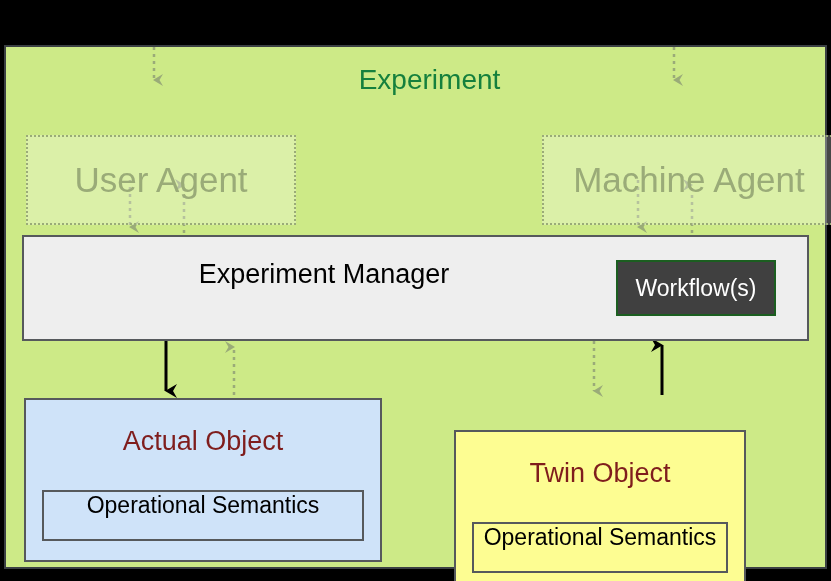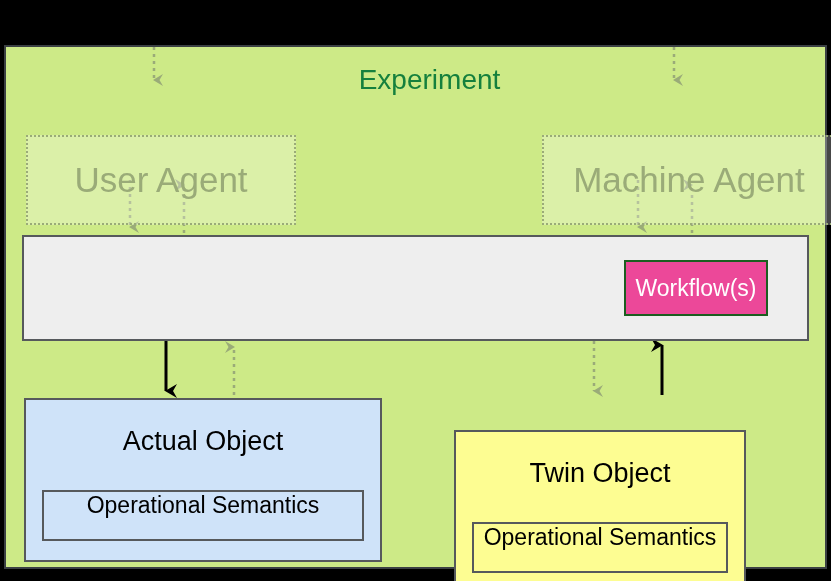--- a/index.html
+++ b/index.html
@@ -83,29 +83,28 @@
     font-size: 27px;
     color: #000000;
     line-height: 1.33;
   }
   .manager-title .line2 { display: block; }
 
   .workflow-box {
     position: absolute;
     left: 592px;
     top: 23px;
-    width: 144px;
+    width: 160px;
     height: 56px;
     box-sizing: border-box;
-    background: #ec4899;
+    background: #404040;
     border: 2px solid #1b5e20;
     display: flex;
     align-items: center;
     justify-content: center;
-    margin-left: 8px;
   }
   .workflow-label {
     font-size: 23px;
     color: #ffffff;
     white-space: nowrap;
   }
 
   
   .object-box {
     position: absolute;
@@ -115,21 +114,21 @@
   #actual-object-box { left: 18px;  top: 351px; width: 358px; height: 164px; background: #cfe3f9; }
   #twin-object-box   { left: 448px; top: 351px; width: 292px; height: 164px; background: #fdfd92; margin-top: 32px; }
 
   .object-title {
     position: absolute;
     left: 0;
     top: 26px;
     width: 100%;
     text-align: center;
     font-size: 27px;
-    color: #000000;
+    color: #7f1d1d;
   }
   .semantics-box {
     position: absolute;
     left: 16px;
     top: 90px;
     right: 16px;
     height: 51px;
     box-sizing: border-box;
     border: 2px solid #56595c;
     display: flex;
@@ -218,20 +217,21 @@
     <div class="agent-box" id="user-agent-box">
       <span class="agent-label">User Agent</span>
     </div>
 
     <div class="agent-box" id="machine-agent-box">
       <span class="agent-label">Machine Agent</span>
     </div>
 
     <div class="manager-box">
       <div class="manager-title">
+        <span>Experiment Manager</span>
       </div>
 
       <div class="workflow-box">
         <span class="workflow-label">Workflow(s)</span>
       </div>
     </div>
 
     <div class="object-box" id="actual-object-box">
       <div class="object-title">Actual Object</div>
       <div class="semantics-box">

